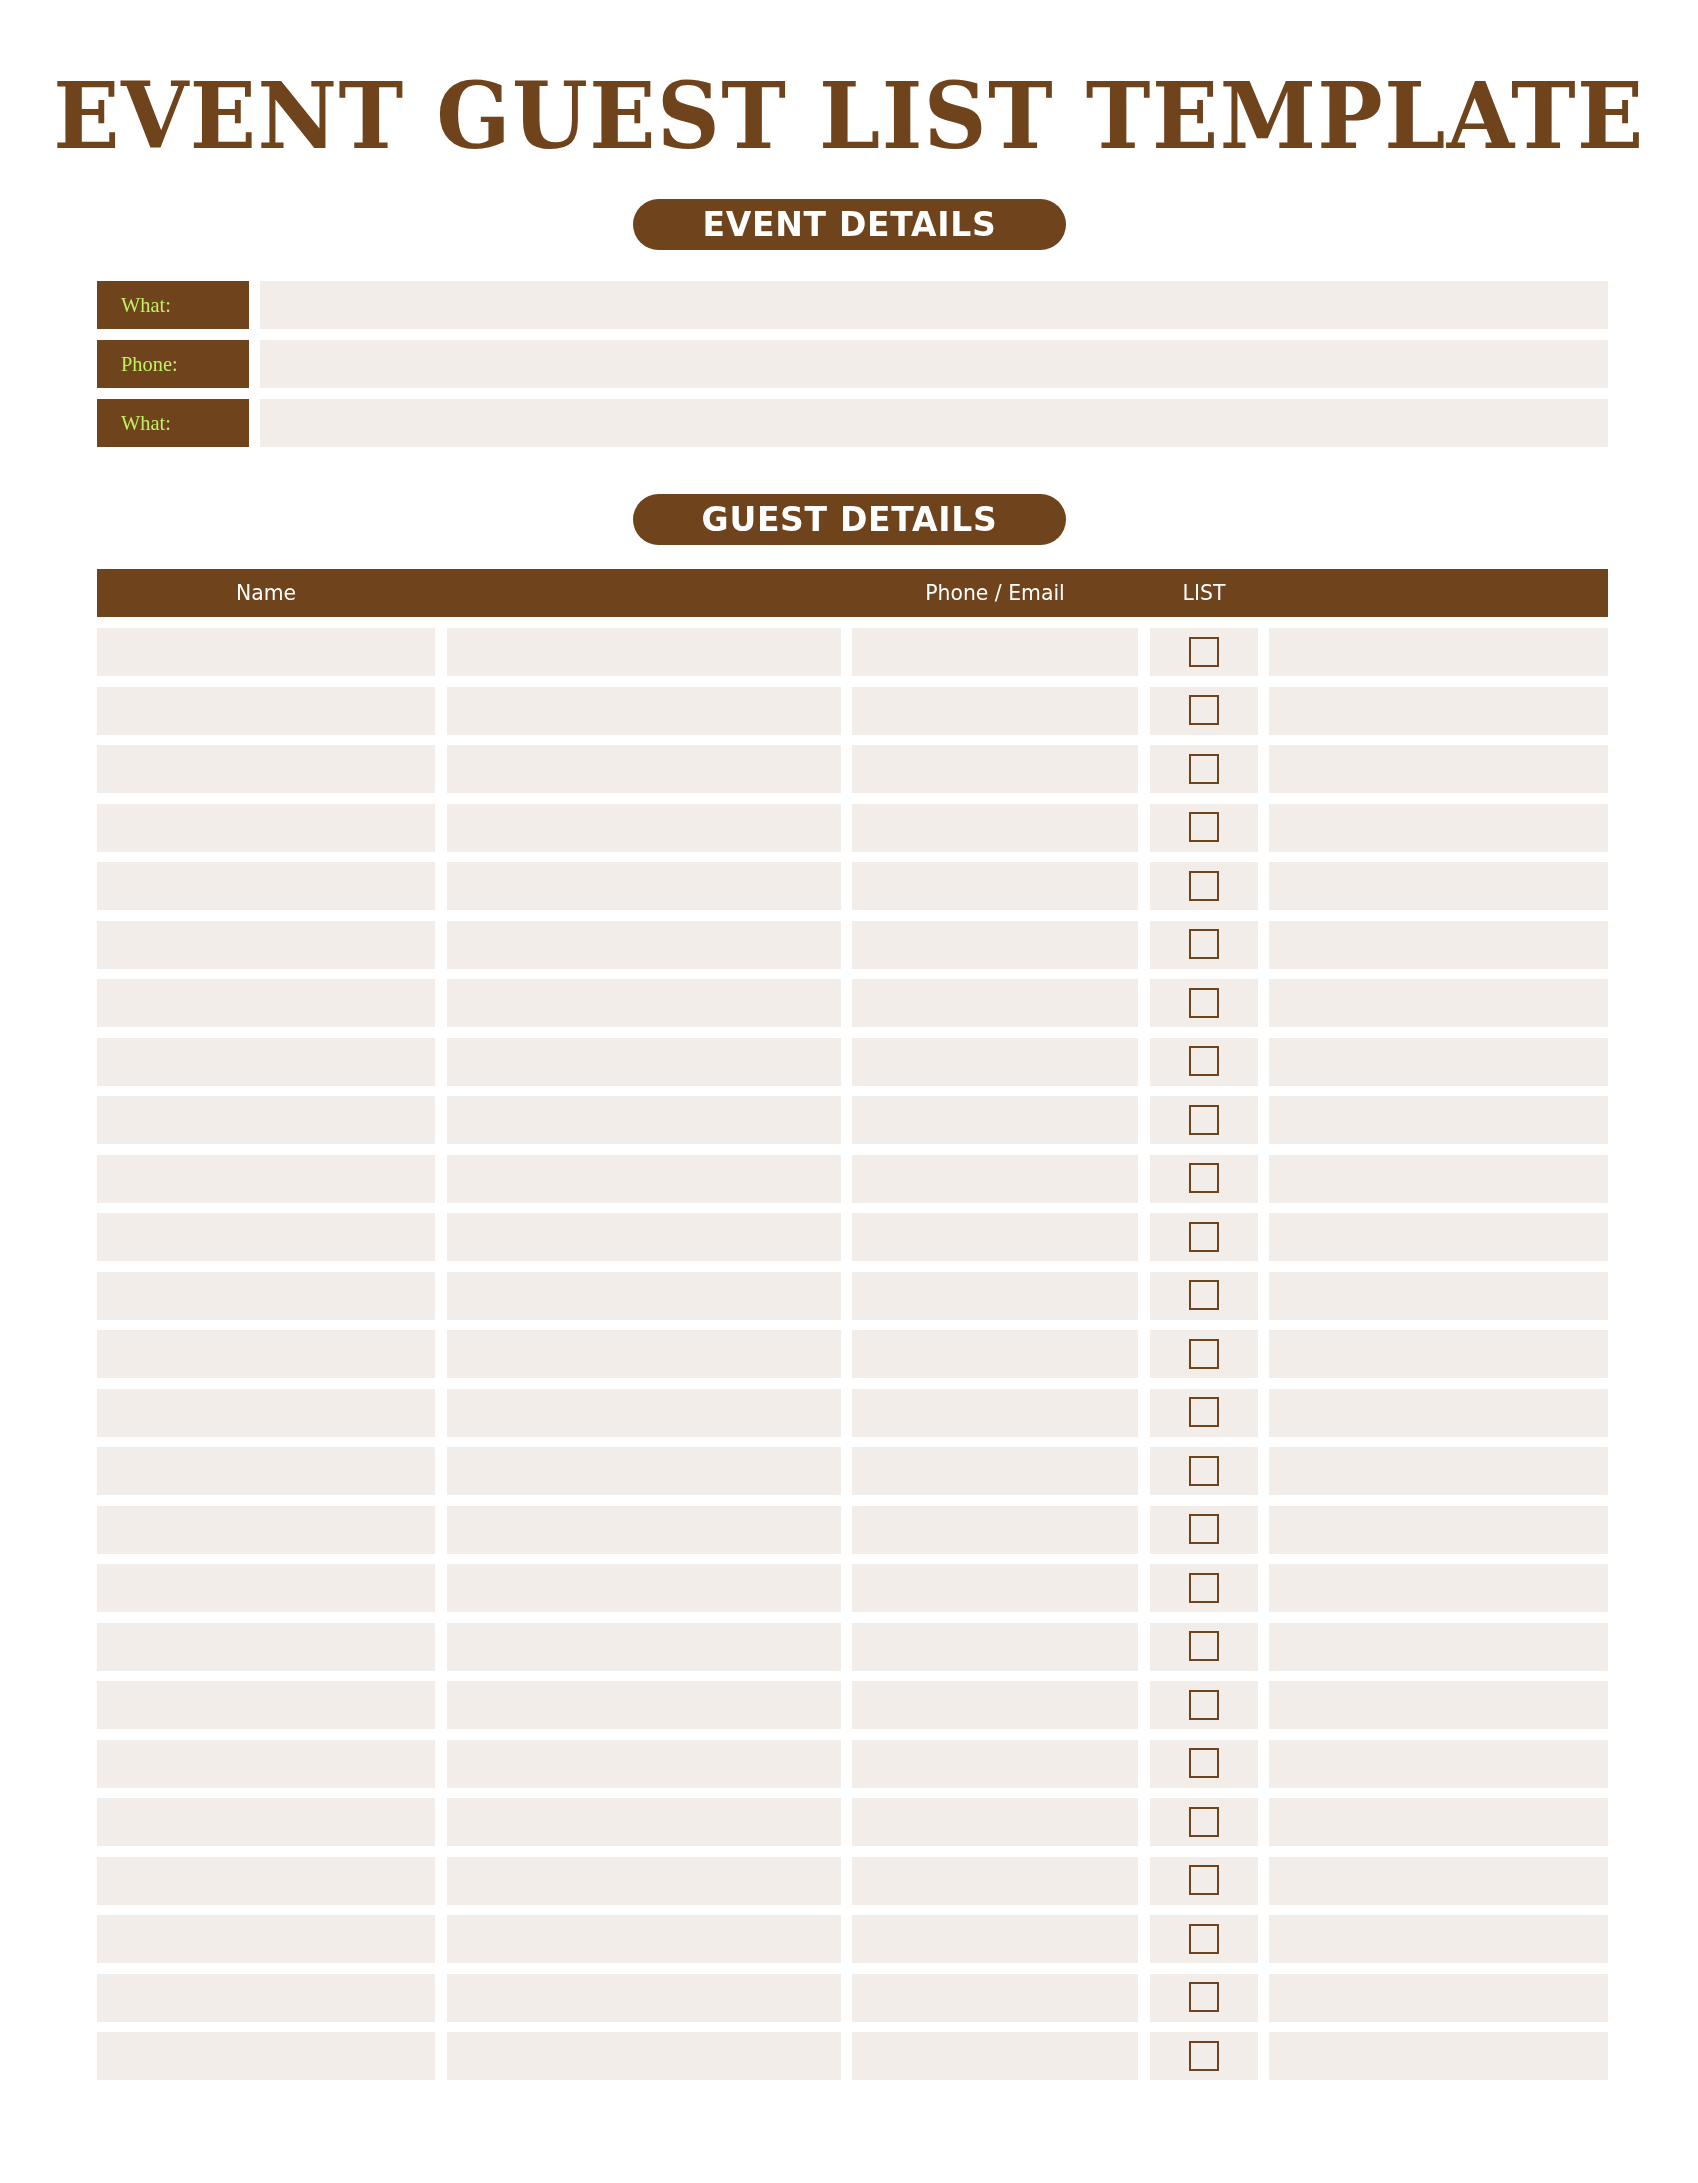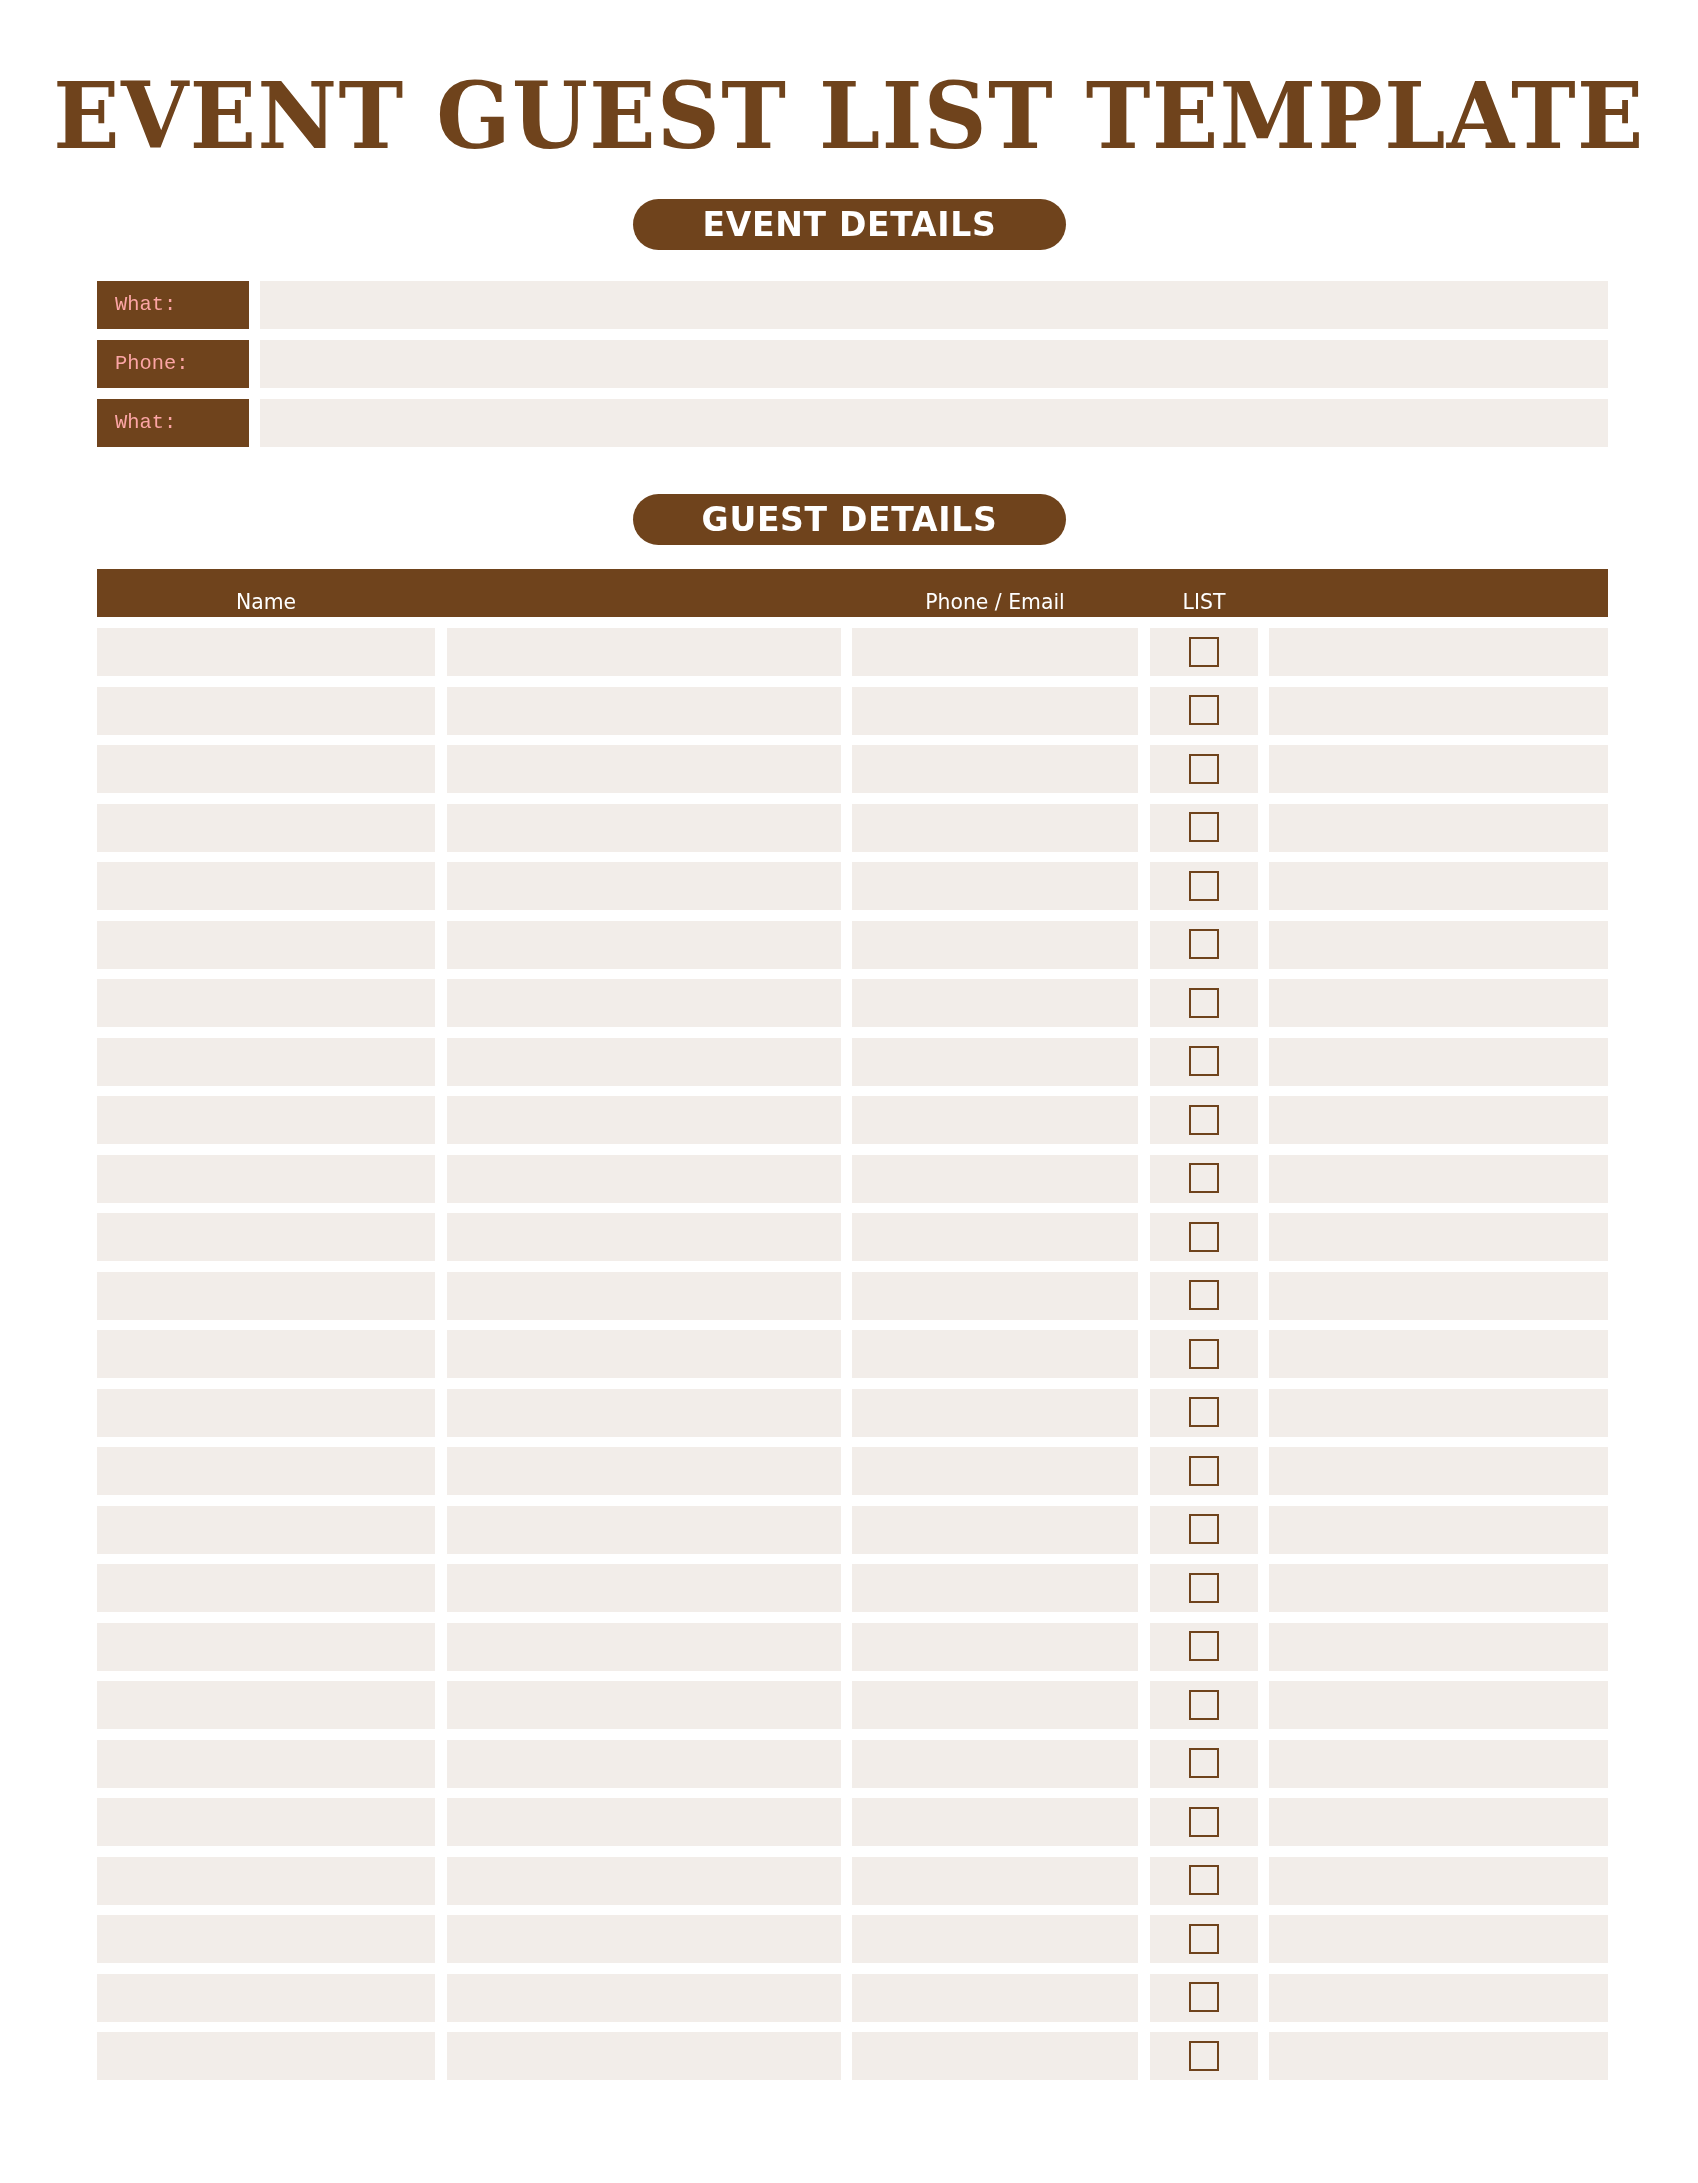--- a/index.html
+++ b/index.html
@@ -2,24 +2,24 @@
 <html style="font-size:11px"><head>
 <meta charset="utf-8">
 <style>
   html, body { margin:0; padding:0; background:#ffffff; }
   body { width:1698px; height:2183px; position:relative; overflow:hidden; font-family:"Liberation Sans", sans-serif; }
   .title { position:absolute; left:0; top:65px; width:1698px; text-align:center; font-family:"DejaVu Serif", serif; font-weight:bold; font-size:87px; letter-spacing:1.4px; color:#6f431c; line-height:102px; transform:scaleY(1.05); }
   .pill { position:absolute; left:633px; width:433px; height:51px; border-radius:26px; background:#6f431c; color:#ffffff; font-family:"DejaVu Sans", sans-serif; font-weight:bold; font-size:33px; text-align:center; line-height:51px; letter-spacing:0.7px; }
   .pill.event { top:199px; }
   .pill.guest { top:494px; }
   .detail-row { position:absolute; left:97px; width:1511px; height:48px; }
-  .detail-label { position:absolute; left:0; top:0; width:152px; height:48px; background:#6f431c; color:#fca5a5; font-family:Liberation Mono, monospace; font-size:20.4px; line-height:48px; padding-left:18px; box-sizing:border-box; }
+  .detail-label { position:absolute; left:0; top:0; width:152px; height:48px; background:#6f431c; color:#bef264; font-family:Liberation Serif, serif; font-size:20.4px; line-height:48px; padding-left:24px; box-sizing:border-box; }
   .detail-field { position:absolute; left:163px; top:0; right:0; height:48px; background:#f2ede9; }
   .thead { position:absolute; left:97px; top:569px; width:1511px; height:48px; background:#6f431c; }
-  .th { position:absolute; top:0; height:48px; line-height:48px; text-align:center; color:#ffffff; font-family:"DejaVu Sans", sans-serif; font-size:20.4px;margin-top:9px; }
+  .th { position:absolute; top:0; height:48px; line-height:48px; text-align:center; color:#ffffff; font-family:"DejaVu Sans", sans-serif; font-size:20.4px; }
   .rows { position:absolute; left:97px; top:628px; width:1511px; }
   .row { position:relative; height:48px; margin-bottom:10.5px; }
   .cell { position:absolute; top:0; height:48px; background:#f2ede9; }
   .c-name { left:0; width:338px; }
   .c-addr { left:350px; width:394px; }
   .c-phone { left:755px; width:286px; }
   .c-rsvp { left:1053px; width:108px; }
   .c-notes { left:1172px; width:339px; }
   .cb { position:absolute; left:39px; top:8.8px; width:26px; height:26px; border:2.7px solid #6f431c; background:transparent; }
 </style>

